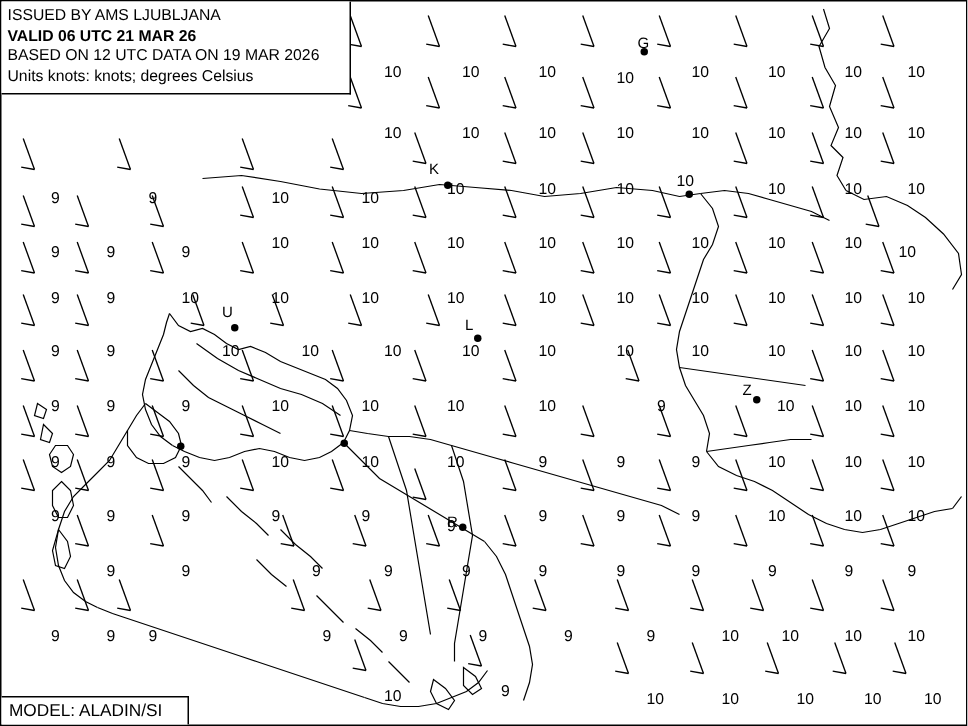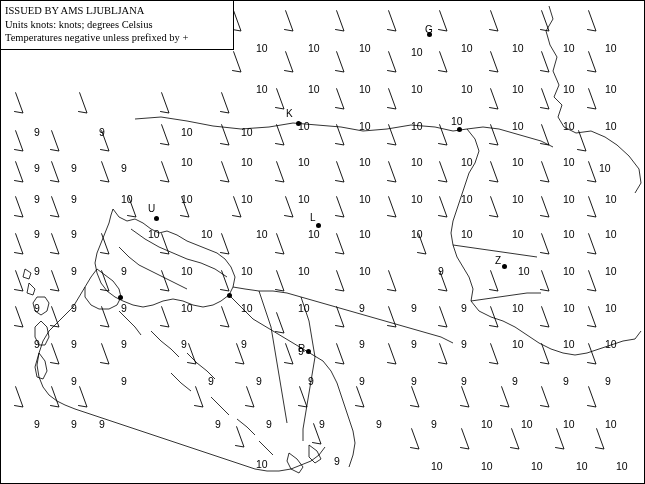--- a/index.html
+++ b/index.html
@@ -25,21 +25,21 @@
     left:0; top:0;
     width:233px;
     background:#ffffff;
     border:1px solid #000;
     border-left:none;
     border-top:none;
     padding:3px 4px 4px 4px;
     box-sizing:border-box;
     z-index:40;
   }
-  .hdr-line { font-size:10.5px; line-height:13.5px; white-space:nowrap;font-family:Liberation Serif, serif; }
+  .hdr-line { font-size:10.5px; line-height:13.5px; white-space:nowrap; }
   .hdr-line b { font-weight:bold; }
 
   .model-box {
     position:absolute;
     left:0; bottom:0;
     width:125px;
     background:#ffffff;
     border:1px solid #000;
     border-left:none;
     border-bottom:none;
@@ -776,18 +776,22 @@
       <div class="city-dot" style="left: 501px; top: 263px;"></div>
       <div class="city-label" style="left: 494px; top: 255px;">Z</div>
       <div class="city-dot" style="left: 117px; top: 294px;"></div>
       <div class="city-dot" style="left: 226px; top: 292px;"></div>
       <div class="city-dot" style="left: 305px; top: 348px;"></div>
       <div class="city-label" style="left: 297px; top: 343px;">R</div>
     </div>
 
   <div class="hdr-box">
     <div class="hdr-line">ISSUED BY AMS LJUBLJANA</div>
+    <div class="hdr-line"><b>VALID 06 UTC 21 MAR 26</b></div>
+    <div class="hdr-line">BASED ON 12 UTC DATA ON 19 MAR 2026</div>
     <div class="hdr-line">Units knots: knots; degrees Celsius</div>
-    <div class="hdr-line">Temperatures negative unless prefixed by +</div>
   </div>
 
+  <div class="model-box">
+    <span>MODEL: ALADIN/SI</span>
+  </div>
 
 </div>
 
 </body></html>

